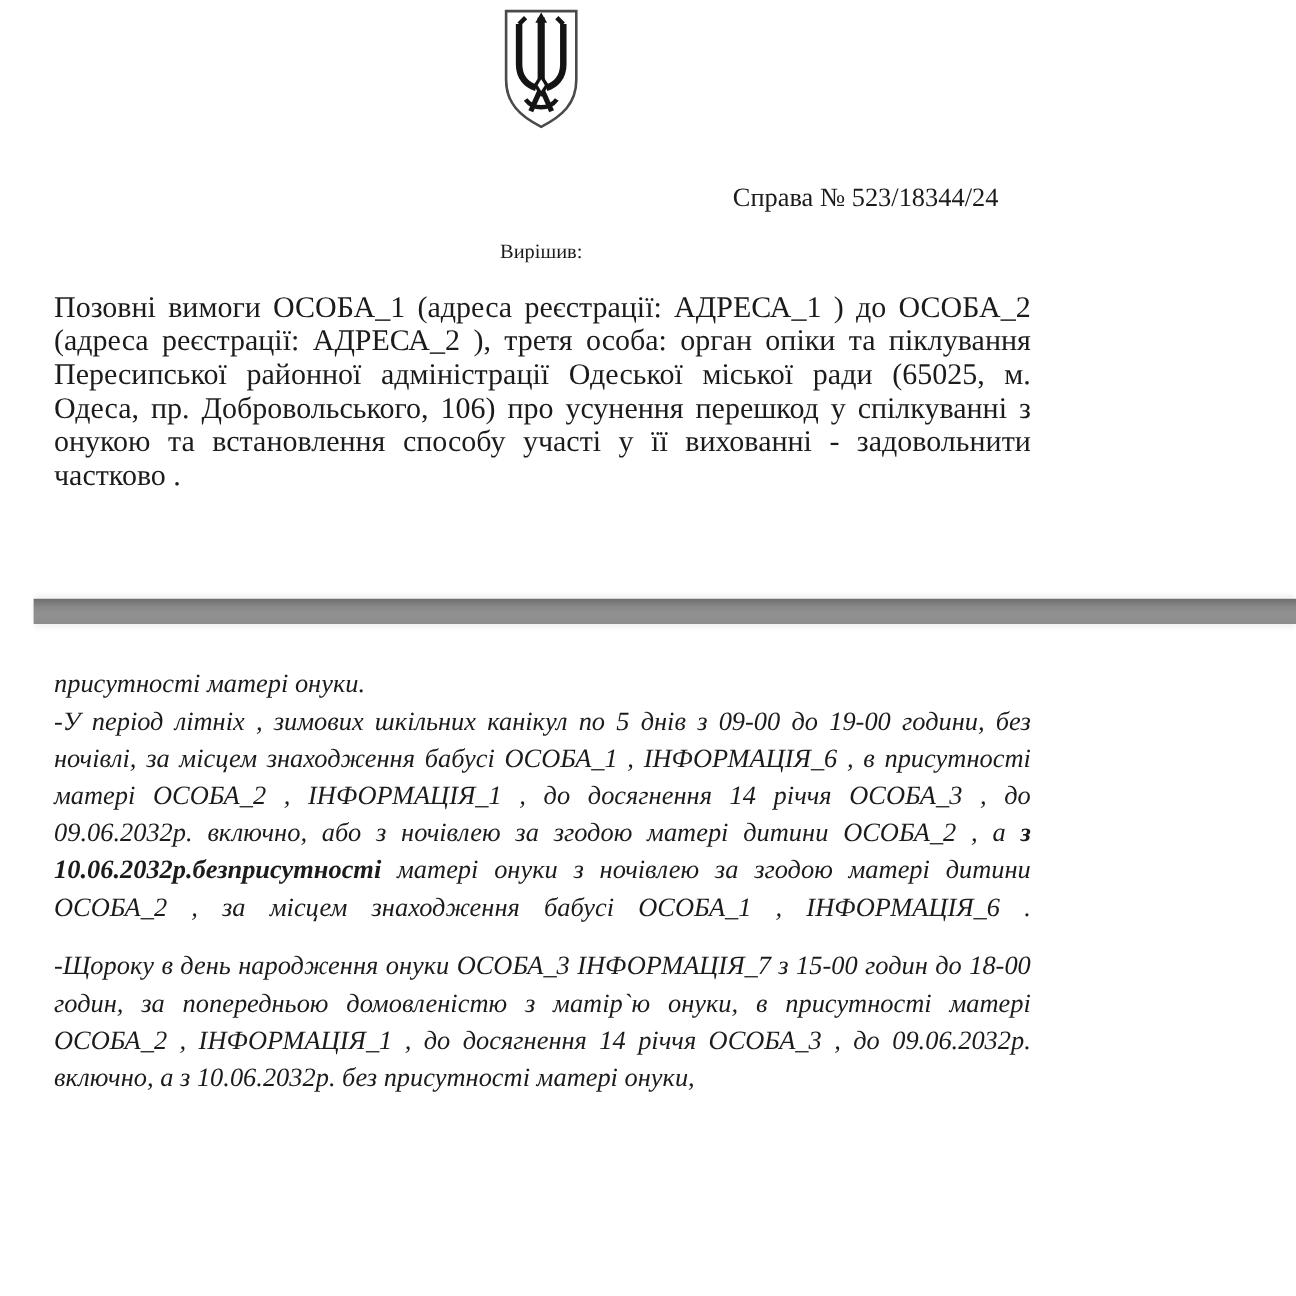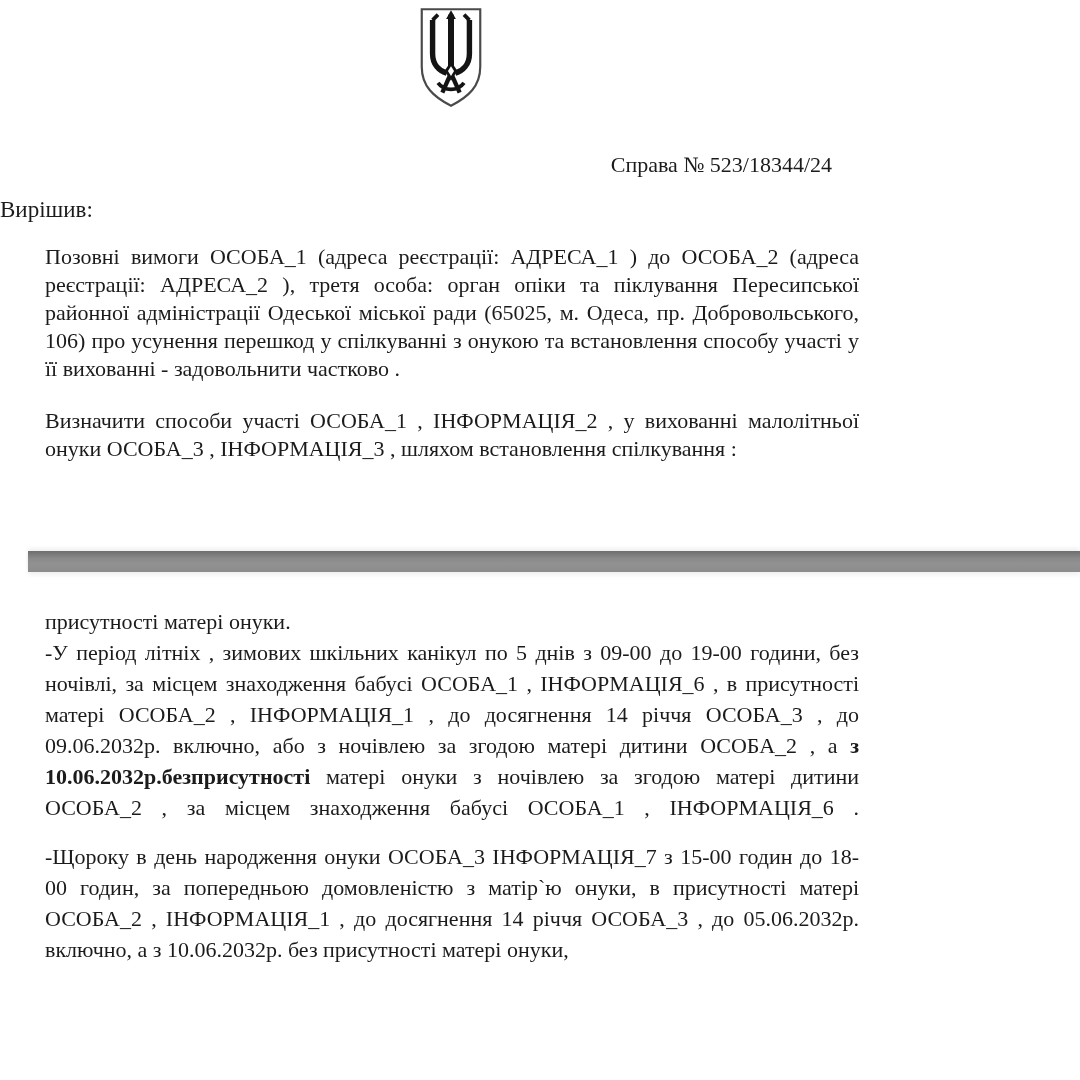--- a/index.html
+++ b/index.html
@@ -32,29 +32,29 @@
   .doc-title {
     margin-top: 16px;
     text-align: center;
     font-size: 24px;
     font-weight: bold;
     letter-spacing: 3px;
     line-height: 30px;
   }
   .doc-subtitle {
     margin-top: 18px;
-    text-align: left;
-    font-size: 23px;
+    text-align: center;
+    font-size: 17px;
     line-height: 27px;
   }
 
   .body1 {
     margin-top: 20px;
     padding: 0 43px 0 45px;
-    font-size: 22px;
+    font-size: 25px;
     line-height: 28px;
     text-align: justify;
   }
   .body1 p { margin: 0 0 24px 0; }
   .body1 p:last-child { margin-bottom: 0; }
 
   .force-justify { text-align-last: justify; }
 
   .page-break-bar {
     margin-top: 88px;
@@ -64,20 +64,21 @@
     background: linear-gradient(180deg, #6e6e6e 0%, #8a8a8a 35%, #919191 60%, #8c8c8c 100%);
     box-shadow: 0 -3px 4px rgba(0,0,0,0.06), 0 3px 4px rgba(0,0,0,0.06);
   }
 
   .body2 {
     margin-top: 34px;
     padding: 0 43px 0 45px;
     font-size: 22px;
     line-height: 31px;
     text-align: justify;
+    font-style: italic;
   }
   .body2 p { margin: 0; }
   .body2 .p5 { }
   .body2 .p6 { margin-top: 18px; }
   .bold-run { font-weight: bold; }
 </style>
 </head>
 <body>
 
 <div class="page">
@@ -103,24 +104,23 @@
 
   <div class="header-block">
     <div class="header-line1">Справа № 523/18344/24</div>
   </div>
 
 
   <div class="doc-subtitle">Вирішив:</div>
 
   <div class="body1">
     <p>Позовні вимоги  ОСОБА_1 (адреса реєстрації: АДРЕСА_1 ) до ОСОБА_2 (адреса реєстрації: АДРЕСА_2 ), третя особа: орган опіки та піклування Пересипської районної адміністрації Одеської міської ради (65025, м. Одеса, пр. Добровольського, 106) про усунення перешкод у спілкуванні з онукою та встановлення способу участі у її вихованні - задовольнити частково .</p>
-    <p>Визначити способи участі ОСОБА_1 , ІНФОРМАЦІЯ_2 , у вихованні малолітньої онуки ОСОБА_3 , ІНФОРМАЦІЯ_3 , шляхом встановлення спілкування :</p>
   </div>
 
   <div class="page-break-bar"></div>
 
   <div class="body2">
     <p class="p4">присутності матері онуки.</p>
     <p class="p5 force-justify"><span>-У період літніх , зимових шкільних канікул по 5 днів з 09-00 до 19-00 години, без ночівлі, за місцем знаходження бабусі ОСОБА_1 , ІНФОРМАЦІЯ_6 , в присутності матері ОСОБА_2 , ІНФОРМАЦІЯ_1 , до досягнення 14 річчя ОСОБА_3 , до 09.06.2032р. включно, або з ночівлею за згодою матері дитини ОСОБА_2 , а </span><span class="bold-run">з 10.06.2032р.безприсутності</span><span> матері онуки з ночівлею за згодою матері дитини ОСОБА_2 , за місцем знаходження бабусі ОСОБА_1 , ІНФОРМАЦІЯ_6 .</span></p>
-    <p class="p6">-Щороку в день народження онуки ОСОБА_3 ІНФОРМАЦІЯ_7 з 15-00 годин до 18-00 годин, за попередньою домовленістю з матір`ю онуки, в присутності матері ОСОБА_2 , ІНФОРМАЦІЯ_1 , до досягнення 14 річчя ОСОБА_3 , до 05.06.2032р. включно, а з 10.06.2032р. без присутності матері онуки,</p>
+    <p class="p6">-Щороку в день народження онуки ОСОБА_3 ІНФОРМАЦІЯ_7 з 15-00 годин до 18-00 годин, за попередньою домовленістю з матір`ю онуки, в присутності матері ОСОБА_2 , ІНФОРМАЦІЯ_1 , до досягнення 14 річчя ОСОБА_3 , до 09.06.2032р. включно, а з 10.06.2032р. без присутності матері онуки,</p>
   </div>
 
 </div>
 
 </body></html>

